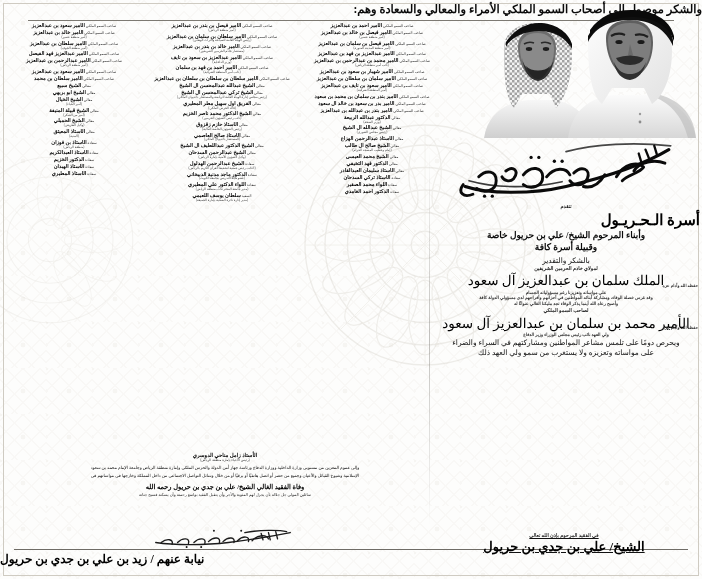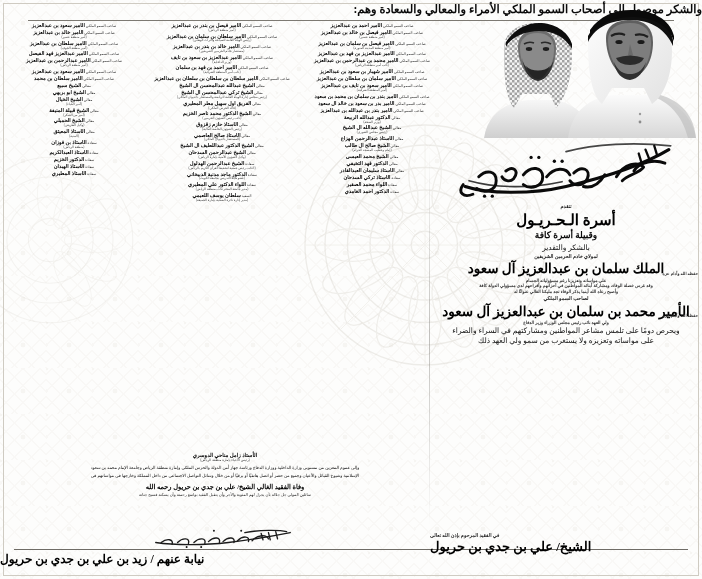--- a/index.html
+++ b/index.html
@@ -139,22 +139,22 @@
   #shukr{
     height:64px;
     margin-bottom:2px;
     position:relative;
   }
   #shukr svg{ display:block; margin:0 auto; }
 
   .tiny{ font-size:5px; font-weight:bold; color:#1a1a1a; line-height:1.3; }
   .sm  { font-size:7.5px; font-weight:normal; color:#111; line-height:1.35; }
   .md  { font-size:9px;  font-weight:bold; color:#0b0b0b; line-height:1.35; }
-  .lg  { font-size:13.5px; font-weight:bold; color:#000; line-height:1.3; letter-spacing:.4px; }
-  .xl  { font-size:15px; font-weight:bold; color:#000; line-height:1.25; letter-spacing:1.6px; }
+  .lg  { font-size:13.5px; font-weight:normal; color:#000; line-height:1.3; letter-spacing:.4px; }
+  .xl  { font-size:15px; font-weight:bold; color:#000; line-height:1.25; letter-spacing:1.6px;text-align:right; }
   .micro{ font-size:4.4px; font-weight:bold; color:#333; line-height:1.25; }
 
   .rowline{ position:relative; }
   .side-note{
     position:absolute;
     right:2px; bottom:2px;
     font-size:4.2px;
     font-weight:bold;
     color:#333;
     white-space:nowrap;
@@ -205,22 +205,23 @@
     position:absolute;
     left:0; width:446px; top:552px;
     text-align:left;
     font-size:12px; font-weight:bold; color:#000;
     letter-spacing:.3px;
     z-index:7;
   }
   #sig-right{
     position:absolute;
     right:4px; width:268px; top:532px;
-    text-align:left;
+    text-align:center;
     z-index:7;
+    text-decoration:underline;
   }
   #sig-right .pre{ font-size:5px; font-weight:bold; color:#2a2a2a; }
   #sig-right .nm{ font-size:13px; font-weight:bold; color:#000; letter-spacing:1.2px; margin-top:1px;}
 
   
   #vdiv{
     position:absolute;
     right:272px; top:150px;
     width:1px; height:376px;
     background:linear-gradient(to bottom, rgba(120,118,112,0), rgba(120,118,112,.45), rgba(120,118,112,0));
@@ -464,20 +465,21 @@
 
           <path d="M14 48 C8 56 14 62 24 58" stroke-width="3"></path>
 
           <path d="M120 14 C150 6 190 4 228 8" stroke-width="1.8" opacity=".75"></path>
         </g>
       </svg>
     </div>
 
     <div class="tiny">تتقدم</div>
     <div class="xl">أسرة الـحـريـول</div>
+    <div class="md">وأبناء المرحوم الشيخ/ علي بن حريول خاصة</div>
     <div class="md">وقبيلة أسرة كافة</div>
     <div class="gap2"></div>
     <div class="sm">بالشكر والتقدير</div>
     <div class="tiny">لمولاي خادم الحرمين الشريفين</div>
     <div class="rowline">
       <span class="side-note">حفظه الله وأدام عزه</span>
       <div class="lg">الملك سلمان بن عبدالعزيز آل سعود</div>
     </div>
     <div class="micro">على مواساته وتعزيزنا رغم مسؤولياته الجسام</div>
     <div class="micro">وقد غرس خصلة الوفاء، ومشاركة أبنائه المواطنين في أحزانهم وأفراحهم لدى مسؤولي الدولة كافة</div>

